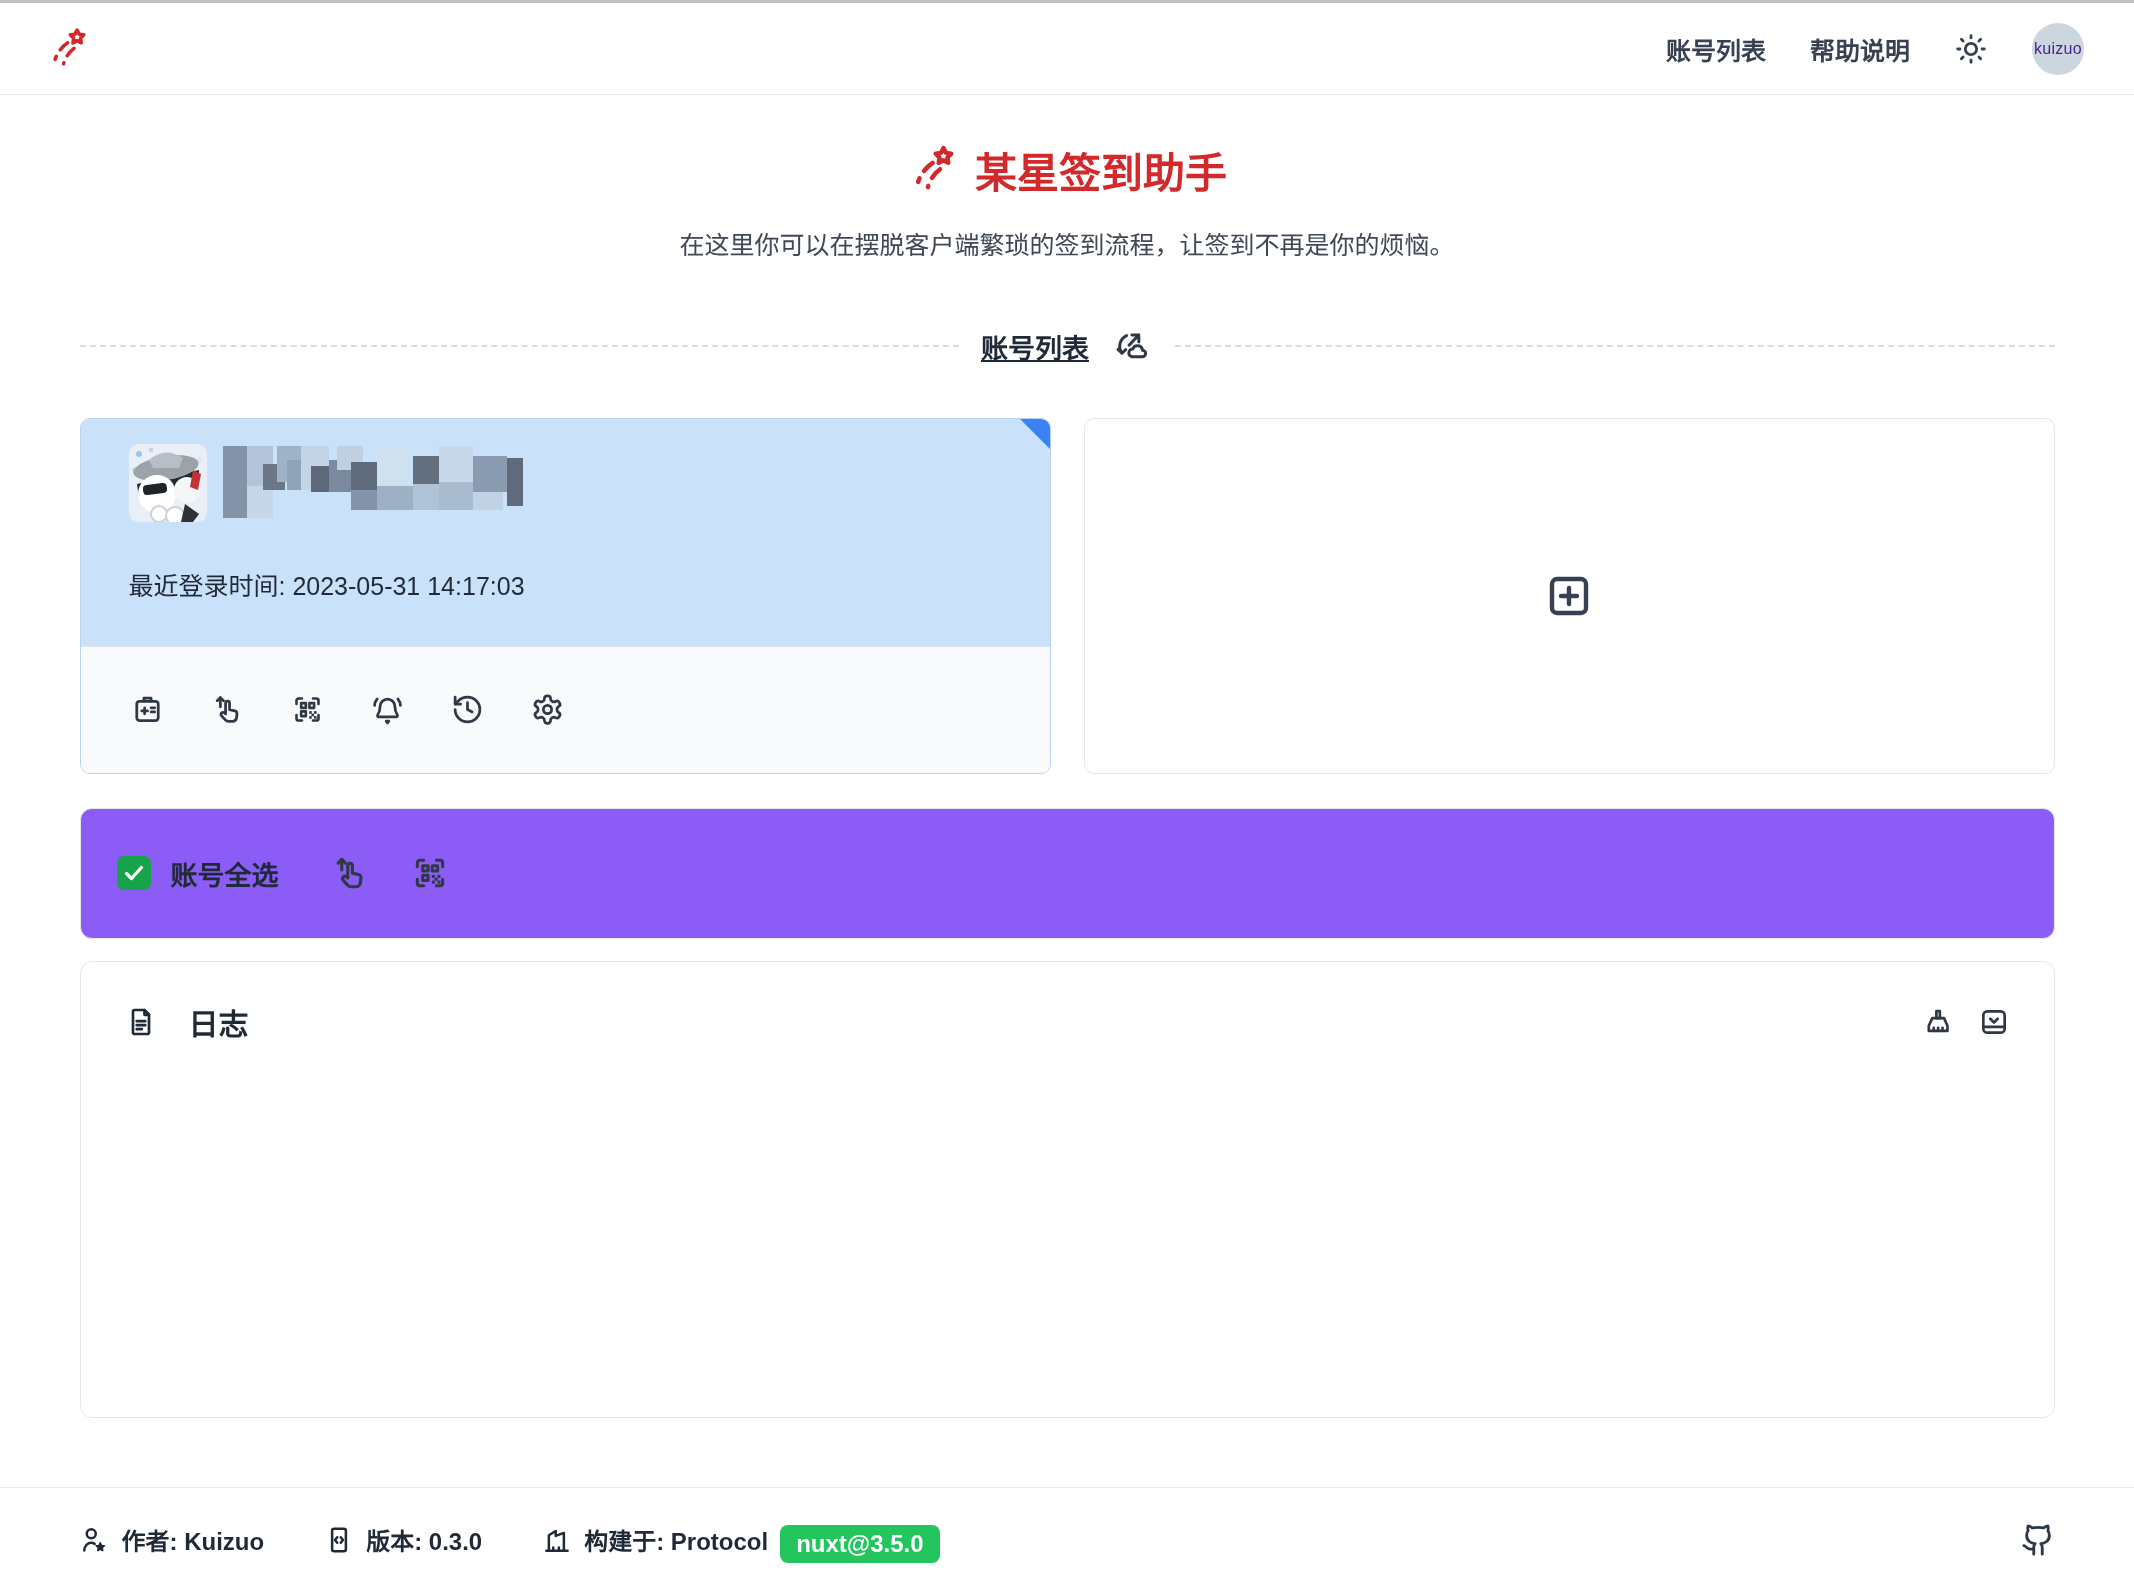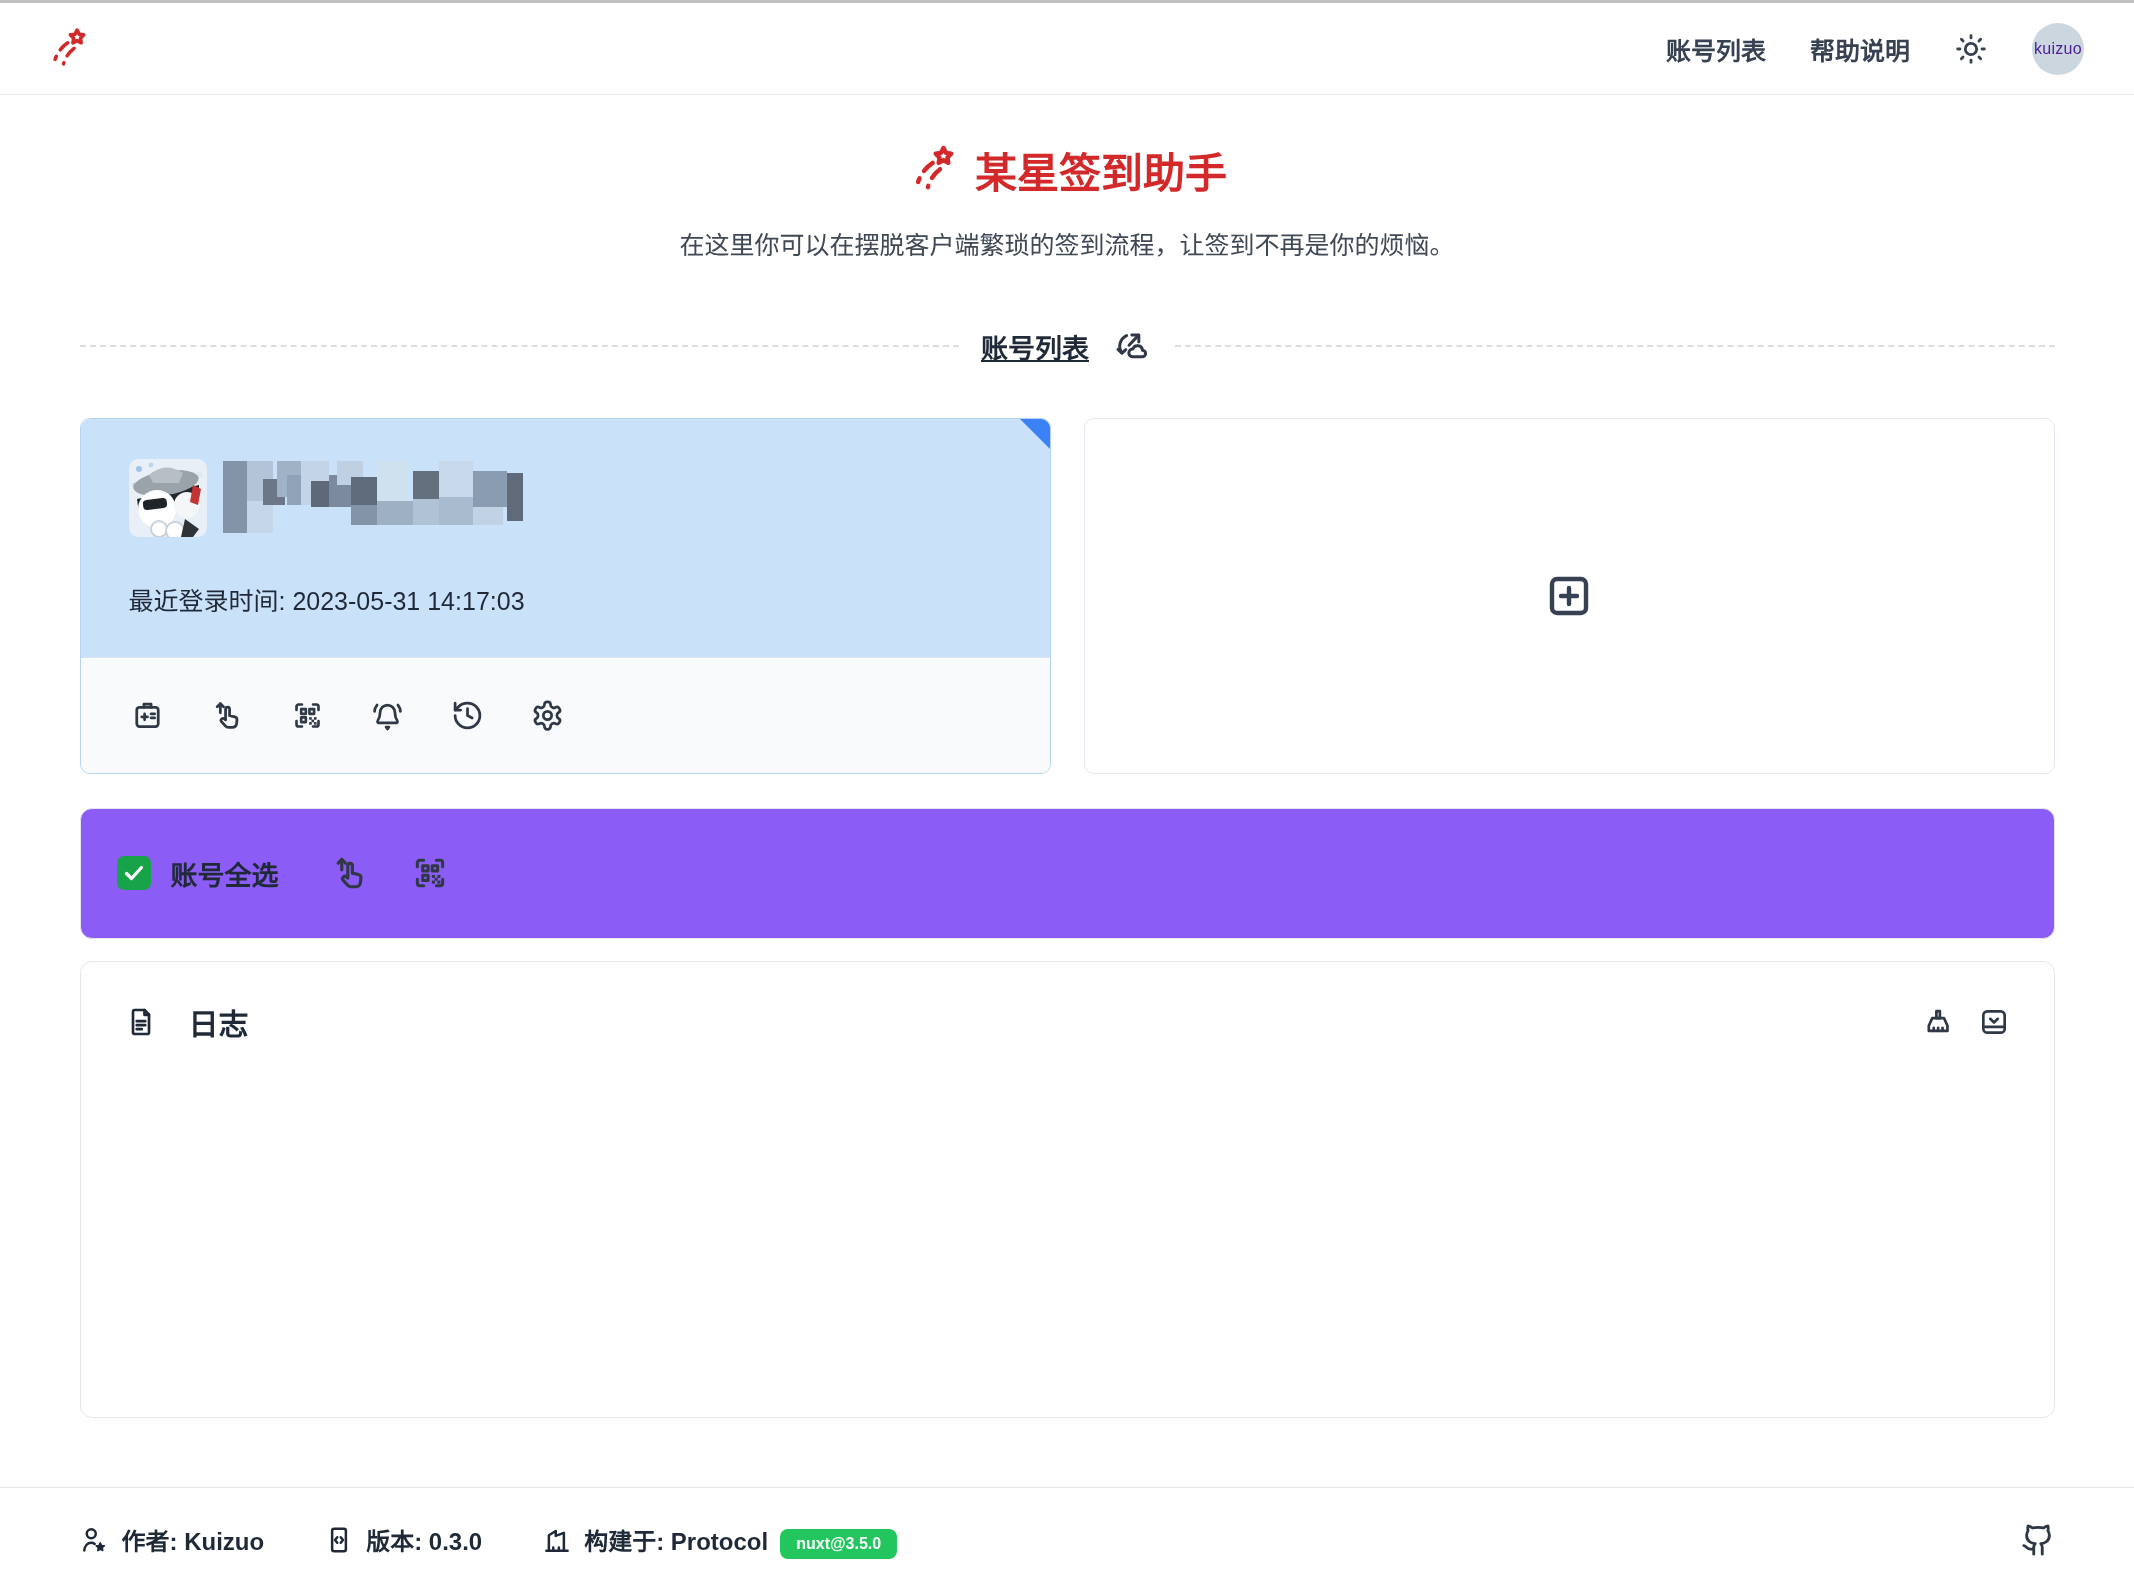--- a/index.html
+++ b/index.html
@@ -45,21 +45,21 @@
 
   .cards-grid {
     margin-top:52px;
     display:grid; grid-template-columns:1fr 1fr; gap:33px;
   }
   .account-card {
     position:relative; height:356px; border-radius:10px;
     border:1px solid #b7d3f2; overflow:hidden;
     display:flex; flex-direction:column; cursor:pointer;
   }
-  .account-card .card-body { flex:1; background:#cae1fa; padding:40px 48px; position:relative; }
+  .account-card .card-body { flex:1; background:#cae1fa; padding:25px 48px; position:relative; }
   .corner-triangle {
     position:absolute; top:0; right:0; width:0; height:0;
     border-top:30px solid #3b82f6; border-left:30px solid transparent;
   }
   .account-head { display:flex; align-items:flex-start; gap:16px; }
   .account-avatar { width:78px; height:78px; border-radius:9px; overflow:hidden; flex:0 0 auto; }
   .name-mosaic { margin-top:2px; }
   .login-time { margin-top:44px; font-size:25px; color:#1f2937; }
   .card-actions {
     height:127px; background:#f8fafc; border-top:1px solid #dbe4ee;
@@ -96,21 +96,21 @@
 
   
   .footer { margin-top:69px; border-top:1px solid #e5e7eb; }
   .footer-inner {
     width:1975px; margin:0 auto; height:104px;
     display:flex; align-items:center; justify-content:space-between;
   }
   .footer-left { display:flex; align-items:center; gap:60px; }
   .footer-item { display:flex; align-items:center; gap:12px; font-size:24px; font-weight:700; color:#1f2937; }
   .badge {
-    background:#22c55e; color:#fff; font-size:16px; font-weight:600;
+    background:#22c55e; color:#fff; font-size:24px; font-weight:600;
     border-radius:8px; padding:7px 16px; line-height:1;margin-top:8px;
   }
   .stroke-ic { stroke:#2f3844; fill:none; stroke-width:2; stroke-linecap:round; stroke-linejoin:round; }
 </style>
 </head>
 <body>
 
 <div class="top-strip"></div>
 
 <header class="navbar">

